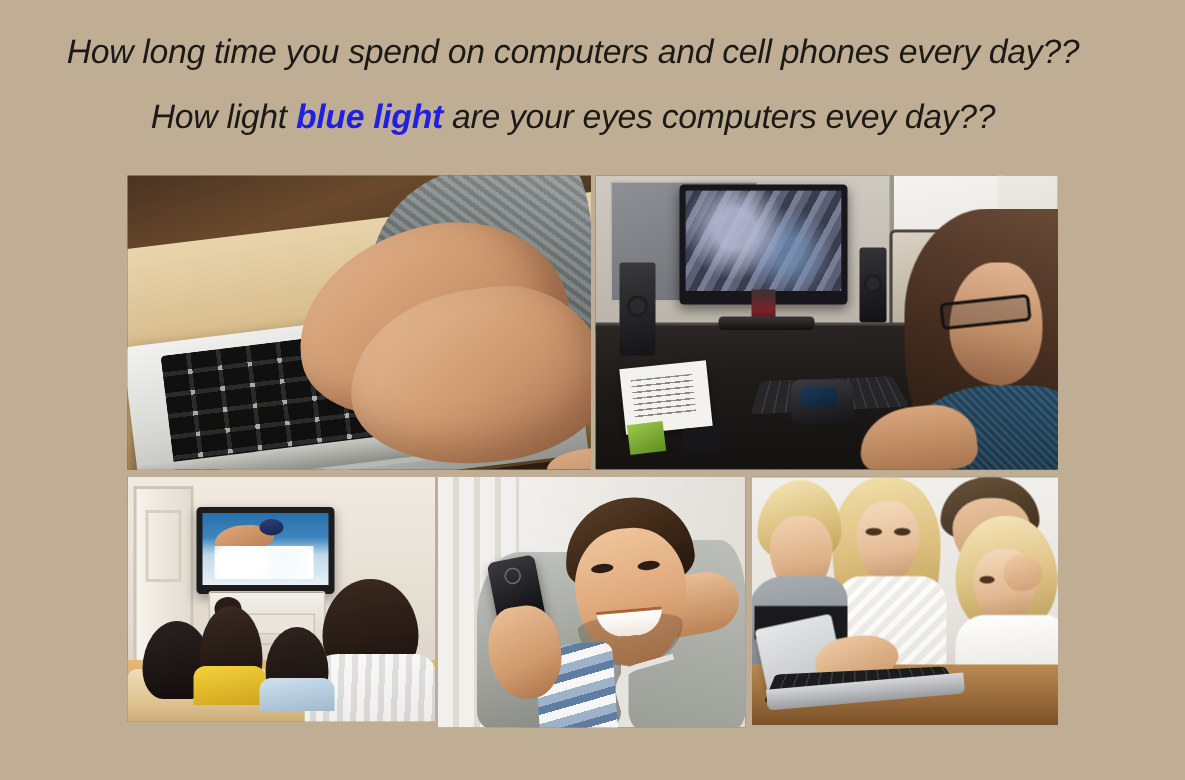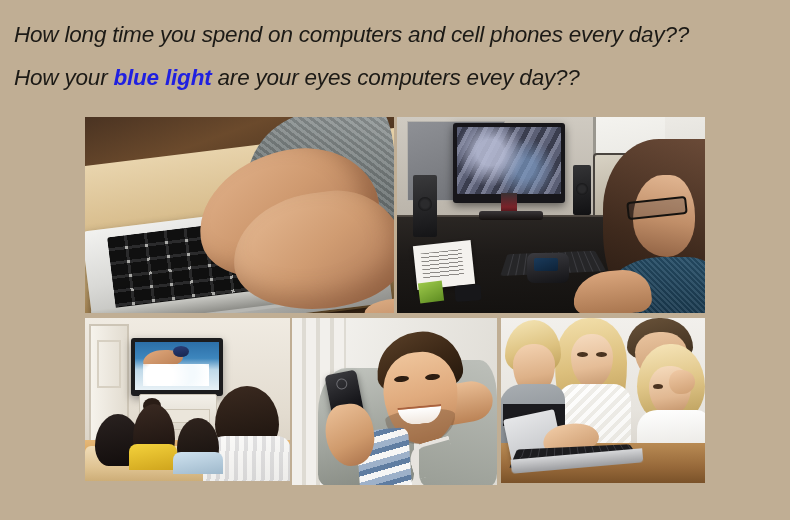--- a/index.html
+++ b/index.html
@@ -15,23 +15,24 @@
   #page {
     position: relative;
     width: 790px;
     height: 520px;
     background: #c0ae94;
   }
 
   
   .headline {
     position: absolute;
-    left: 14px;
+    left: 1px;
     top: 18px;
     width: 762px;
+    text-align: center;
   }
   .headline-line {
     font-style: italic;
     font-size: 22.5px;
     line-height: 34px;
     color: #1c1a16;
     letter-spacing: -0.2px;
     white-space: nowrap;
   }
   .headline-line.second { margin-top: 9px; }
@@ -636,21 +637,21 @@
     transform: rotate(-9deg);
   }
 </style>
 </head>
 <body>
 
 <div id="page">
 
   <div class="headline">
     <div class="headline-line first">How long time you spend on computers and cell phones every day??</div>
-    <div class="headline-line second"><span>How your </span><span class="hl-accent">blue light</span><span> are your eyes computers evey day??</span></div>
+    <div class="headline-line second"><span>How light </span><span class="hl-accent">blue light</span><span> are your eyes computers evey day??</span></div>
   </div>
 
   <div class="collage">
 
     <div class="photo p1">
       <div class="scene">
         <div class="layer bg-wall"></div>
         <div class="layer desk"></div>
         <div class="layer desk-shadow"></div>
         <div class="layer laptop-base"></div>

